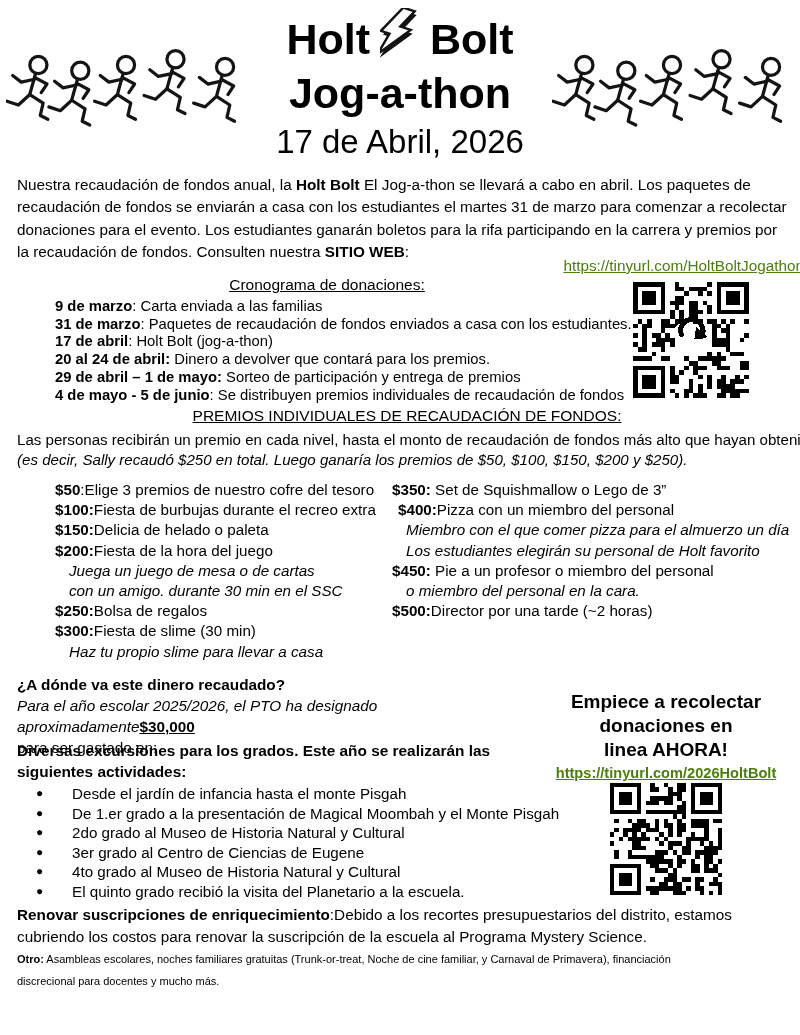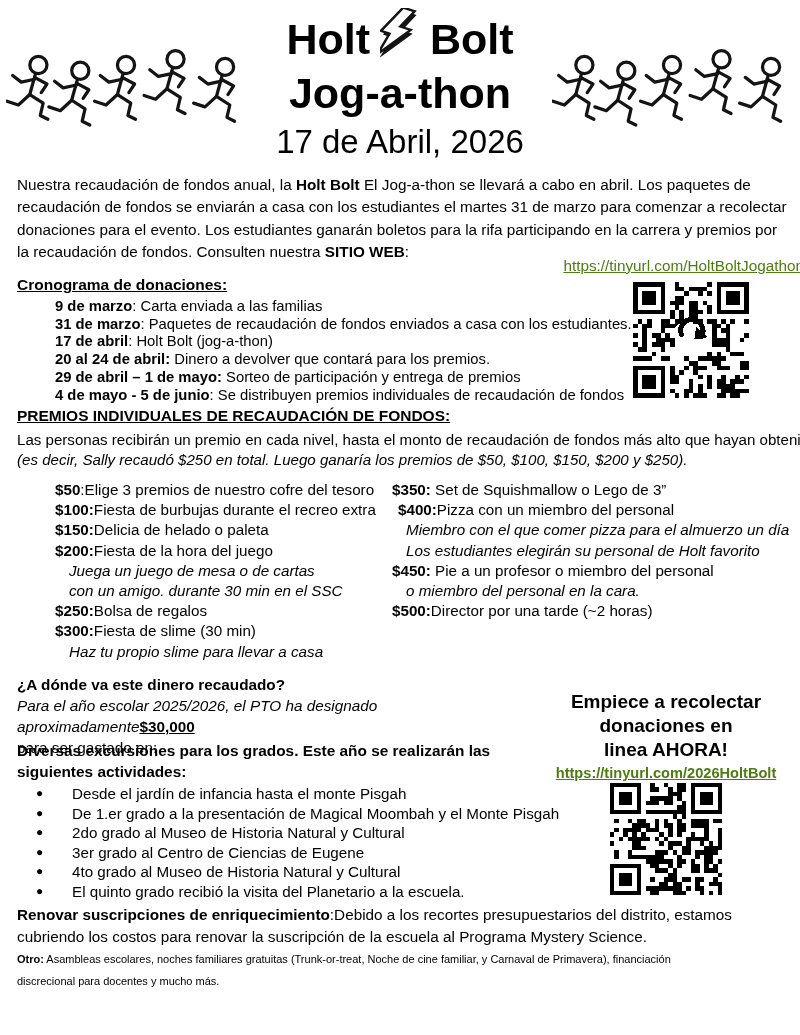--- a/index.html
+++ b/index.html
@@ -16,21 +16,21 @@
   .bolt{width:40px;height:58px;margin-top:-4px;}
   .title2{font-size:43px;font-weight:bold;line-height:50px;margin-top:2px;}
   .date{font-size:33px;line-height:40px;margin-top:4px;}
   
   .intro{position:absolute;left:17px;top:174px;width:775px;margin:0;
          font-size:15.3px;line-height:22.3px;}
   .link1{position:absolute;right:16px;top:257px;font-size:15.3px;}
   a{color:#4d7c0f;text-decoration:underline;}
   
   .timeline{position:absolute;left:17px;top:276px;width:620px;}
-  .sec-heading{font-size:15.5px;font-weight:bold;text-decoration:underline;}
+  .sec-heading{font-size:15.5px;font-weight:normal;text-decoration:underline;text-align:center;}
   .tl-items{margin-left:38px;margin-top:4px;font-size:14.8px;line-height:17.7px;white-space:nowrap;}
   .qr{position:absolute;}
   .qr svg{width:100%;height:100%;display:block;}
   .qr1{left:633px;top:282px;width:116px;height:116px;}
   .qr2{left:610px;top:783px;width:112px;height:112px;}
   
   .premios{position:absolute;left:17px;top:407px;width:780px;}
   .premios p{margin:0;font-size:15.1px;line-height:20.3px;white-space:nowrap;}
   .premios .p1{margin-top:5px;}
   .premios .p2{font-style:italic;}

